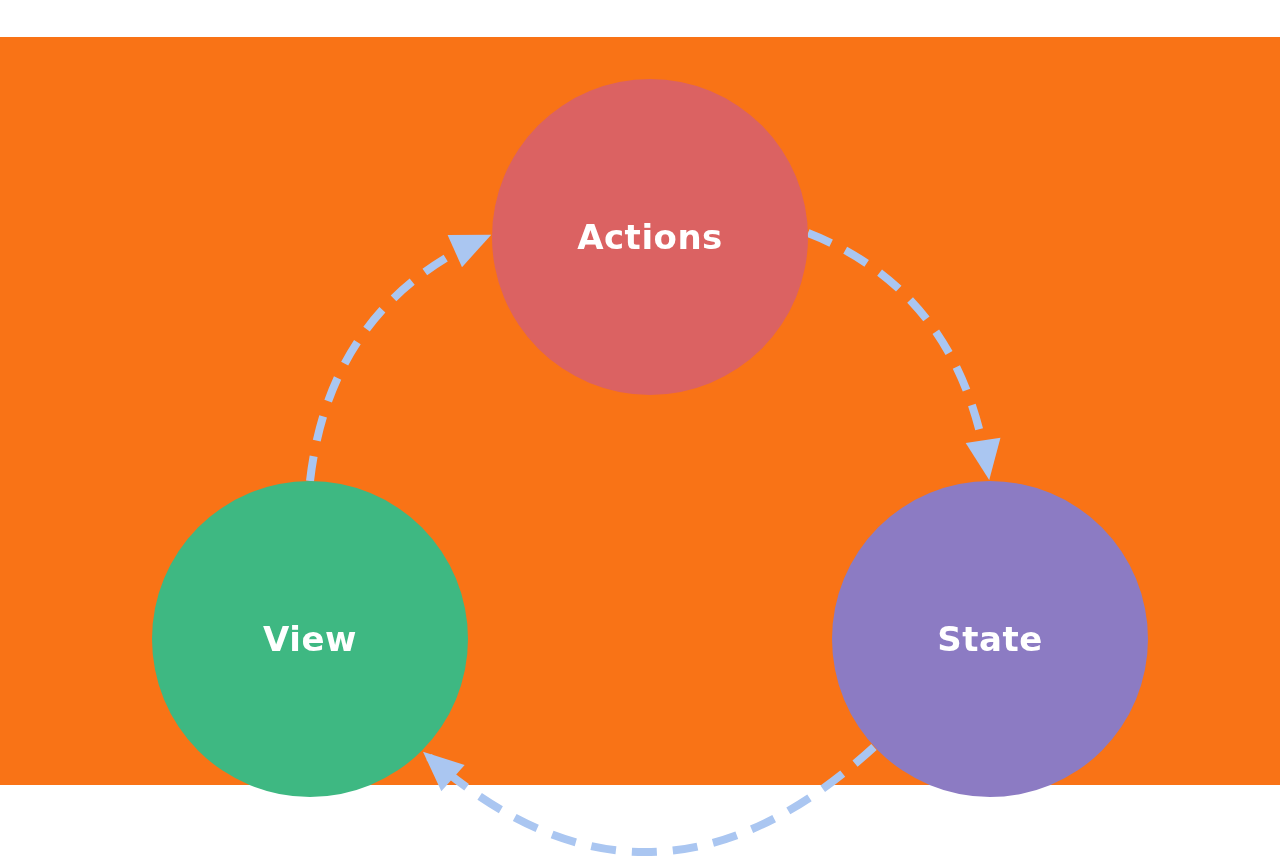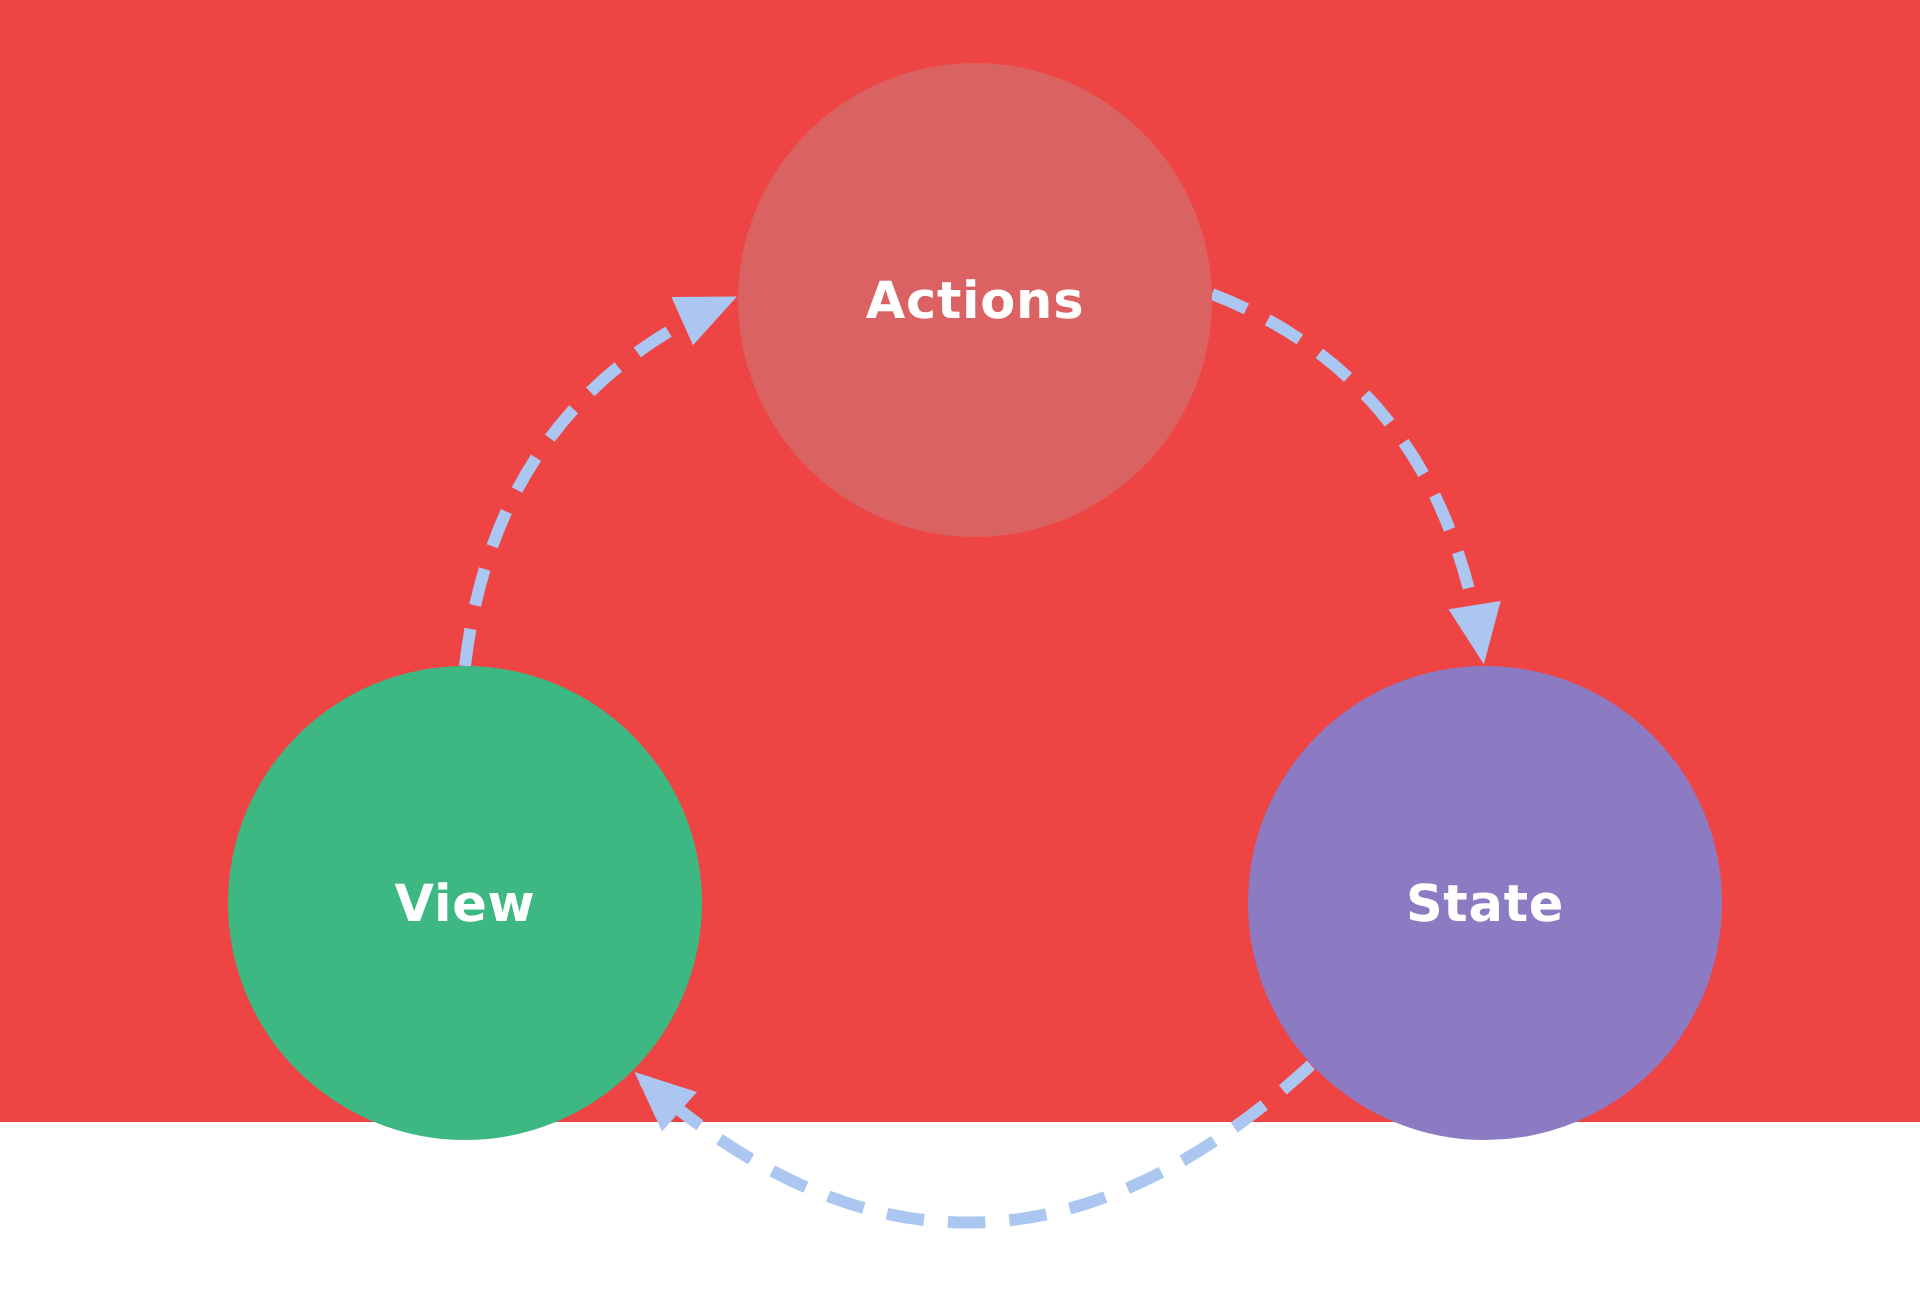--- a/index.html
+++ b/index.html
@@ -7,21 +7,22 @@
     padding: 0;
     width: 1280px;
     height: 866px;
     background: #ffffff;
     overflow: hidden;
   }
   .stage {
     position: relative;
     width: 1280px;
     height: 748px;
-    background: #ef4444;
+    background: #f97316;
+    margin-top: 37px;
   }
   svg.flow {
     display: block;
     width: 1280px;
     height: 866px;
   }
   .edge-path {
     fill: none;
     stroke-width: 8;
     stroke-dasharray: 25 16;

